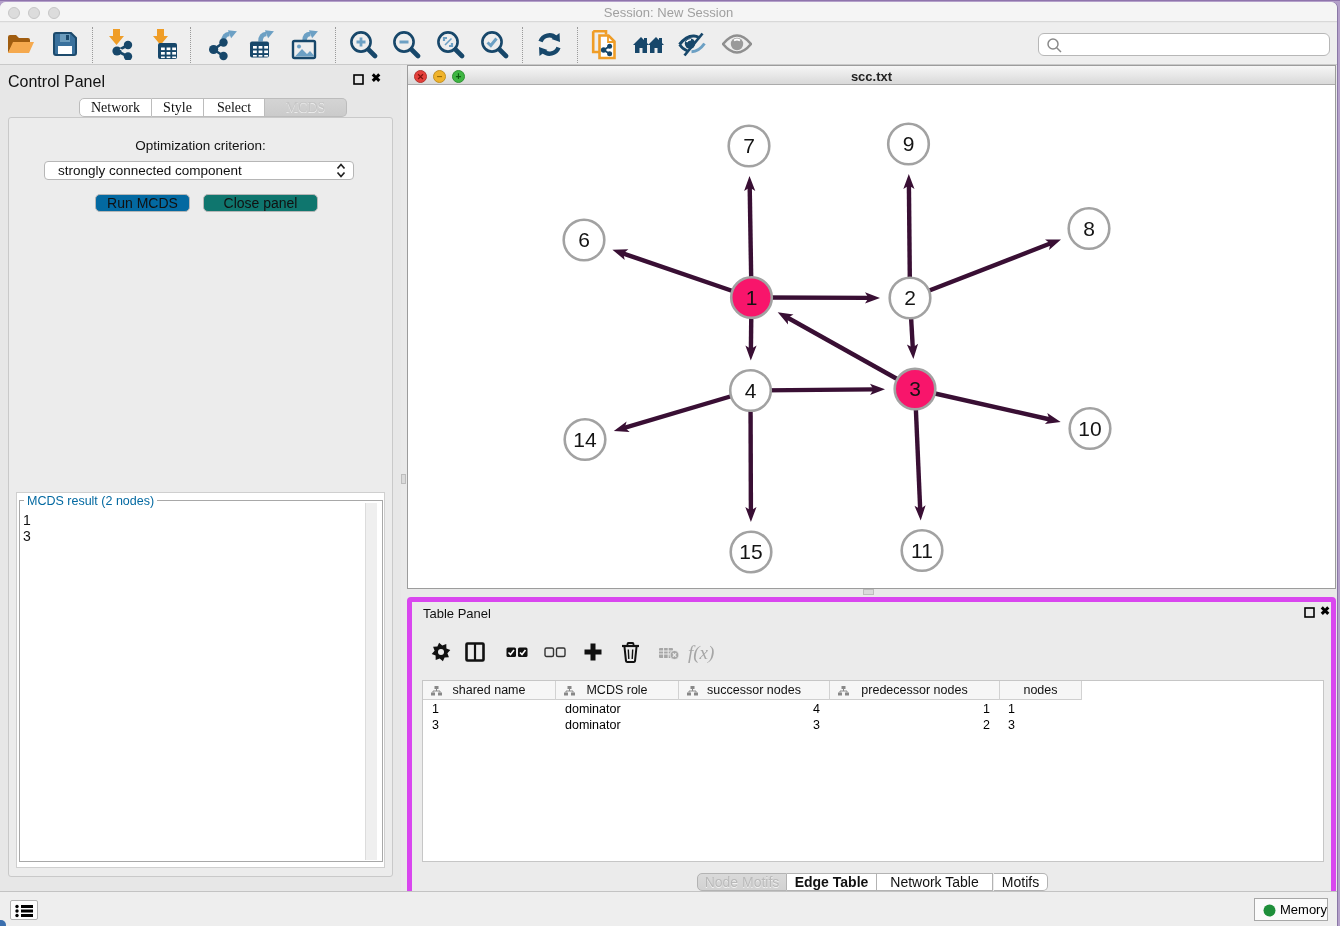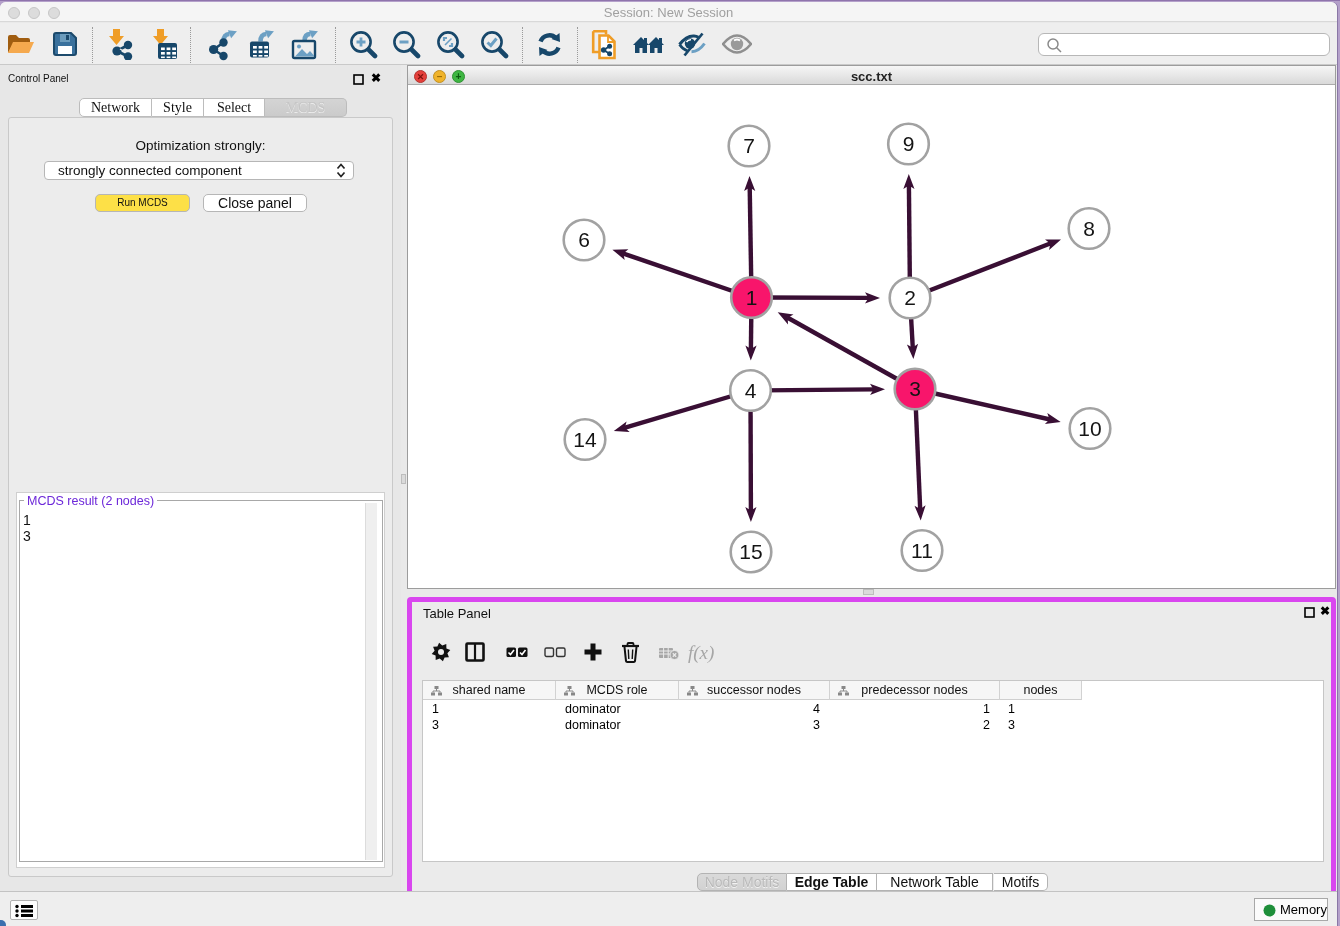--- a/index.html
+++ b/index.html
@@ -11,21 +11,21 @@
 #titlebar{position:absolute;top:0;left:0;right:0;height:20px;background:#f5f5f5;border-bottom:1px solid #d8d8d8;}
 .tl{position:absolute;top:5px;width:12px;height:12px;border-radius:50%;background:#dcdcdc;border:1px solid #c6c6c6;}
 #wtitle{position:absolute;top:3px;left:0;right:0;text-align:center;font-size:13px;color:#a0a0a0;}
 
 #toolbar{position:absolute;top:21px;left:0;right:0;height:42px;background:#eeeeee;border-bottom:1px solid #c9c9c9;}
 .sep{position:absolute;top:4px;height:36px;width:1px;border-left:1px dotted #9a9a9a;}
 .ticon{position:absolute;top:7px;}
 #search{position:absolute;top:10px;left:1038px;width:292px;height:23px;background:#fff;border:1px solid #b7b7b7;border-radius:6px;}
 
 #cpanel{position:absolute;top:63px;left:0;width:401px;bottom:35px;background:#e7e7e7;}
-#cphead{position:absolute;top:8px;left:8px;font-size:10px;color:#111;}
+#cphead{position:absolute;top:8px;left:8px;font-size:16px;color:#111;}
 #cpinner{position:absolute;top:52px;left:8px;right:8px;bottom:14px;background:#ececec;border:1px solid #c9c9c9;border-radius:3px;}
 .tabbar{position:absolute;display:flex;height:19px;font-size:14px;font-family:Liberation Serif, serif;}
 .tabbar .tab{border:1px solid #bcbcbc;border-left:none;background:#fff;color:#111;text-align:center;line-height:17px;}
 .tabbar .tab.first{border-left:1px solid #bcbcbc;border-radius:5px 0 0 5px;}
 .tabbar .tab.last{border-radius:0 5px 5px 0;}
 .tabbar .tab.sel{background:linear-gradient(#d4d4d4,#cbcbcb);color:#c6c6c6;text-shadow:0 1px 0 #efefef;}
 
 #netwin{position:absolute;top:63px;left:407px;right:1px;height:524px;border:1px solid #9c9c9c;background:#fff;}
 #nettitle{position:absolute;top:0;left:0;right:0;height:19px;background:linear-gradient(#f6f6f6,#d9d9d9);border-bottom:1px solid #ababab;}
 .mbtn{position:absolute;top:4px;width:13px;height:13px;border-radius:50%;font-size:10px;line-height:12px;text-align:center;font-weight:bold;}
@@ -204,33 +204,33 @@
         <rect x="1" y="1" width="9" height="9" fill="none" stroke="#000" stroke-width="1.6"></rect>
       </svg>
     <div class="abs" style="left:371px;top:6px;font-size:12px;font-weight:bold;color:#000">✖</div>
     <div id="cpinner"></div>
     <div class="tabbar" style="left:79px;top:33px;">
       <div class="tab first" style="width:73px">Network</div>
       <div class="tab" style="width:52px">Style</div>
       <div class="tab" style="width:61px">Select</div>
       <div class="tab last sel" style="width:82px">MCDS</div>
     </div>
-    <div class="abs" style="left:0;top:73px;width:401px;text-align:center;font-size:13.5px;color:#111">Optimization strongly:</div>
+    <div class="abs" style="left:0;top:73px;width:401px;text-align:center;font-size:13.5px;color:#111">Optimization criterion:</div>
     <div class="abs" style="left:44px;top:96px;width:310px;height:19px;background:#fff;border:1px solid #b6b6b6;border-radius:4px;font-size:13.5px;color:#111;line-height:17px;padding-left:13px;">strongly connected component
       <svg width="12" height="15" style="position:absolute;right:6px;top:1px">
           <path d="M2.5 5.5 L6 1.5 L9.5 5.5 M2.5 9.5 L6 13.5 L9.5 9.5" stroke="#222" stroke-width="1.7" fill="none"></path>
         </svg>
     </div>
-    <div class="abs" style="left:95px;top:129px;width:95px;height:18px;background:#fde047;border:1px solid #b6b6b6;border-radius:5px;font-size:10px;color:#111;text-align:center;line-height:16px;">Run MCDS</div>
-    <div class="abs" style="left:203px;top:129px;width:104px;height:18px;background:#ffffff;border:1px solid #b6b6b6;border-radius:5px;font-size:14px;color:#111;text-align:center;line-height:16px;">Close panel</div>
+    <div class="abs" style="left:95px;top:129px;width:95px;height:18px;background:#0369a1;border:1px solid #b6b6b6;border-radius:5px;font-size:14px;color:#111;text-align:center;line-height:16px;">Run MCDS</div>
+    <div class="abs" style="left:203px;top:129px;width:115px;height:18px;background:#0f766e;border:1px solid #b6b6b6;border-radius:5px;font-size:14px;color:#111;text-align:center;line-height:16px;">Close panel</div>
 
     <div class="abs" style="left:16px;top:427px;width:369px;height:376px;background:#fff;border:1px solid #cfcfcf;"></div>
     <div class="abs" style="left:19px;top:435px;width:364px;height:362px;border:1px solid #a8a8a8;"></div>
     <div class="abs" style="left:365px;top:438px;width:12px;height:357px;background:#efefef;border-left:1px solid #dcdcdc;"></div>
-    <div class="abs" style="left:24px;top:429px;background:#fff;padding:0 3px;font-size:12.5px;color:#6d28d9;">MCDS result (2 nodes)</div>
+    <div class="abs" style="left:24px;top:429px;background:#fff;padding:0 3px;font-size:12.5px;color:#0369a1;">MCDS result (2 nodes)</div>
     <div class="abs" style="left:23px;top:447px;font-size:14px;color:#111;line-height:16px;">1<br>3</div>
   </div>
 
   <div class="abs" style="left:401px;top:472px;width:5px;height:10px;background:#dadada;border:1px solid #bdbdbd;"></div>
 
   <div id="netwin">
     <div id="nettitle">
       <div class="mbtn" style="left:6px;background:#e5403b;border:1px solid #b23530;color:#7e100d;font-size:9px;">✕</div>
       <div class="mbtn" style="left:25px;background:#f0b32a;border:1px solid #c19022;color:#9a6b05;">–</div>
       <div class="mbtn" style="left:44px;background:#3eb642;border:1px solid #2f9133;color:#0d5c10;">+</div>

